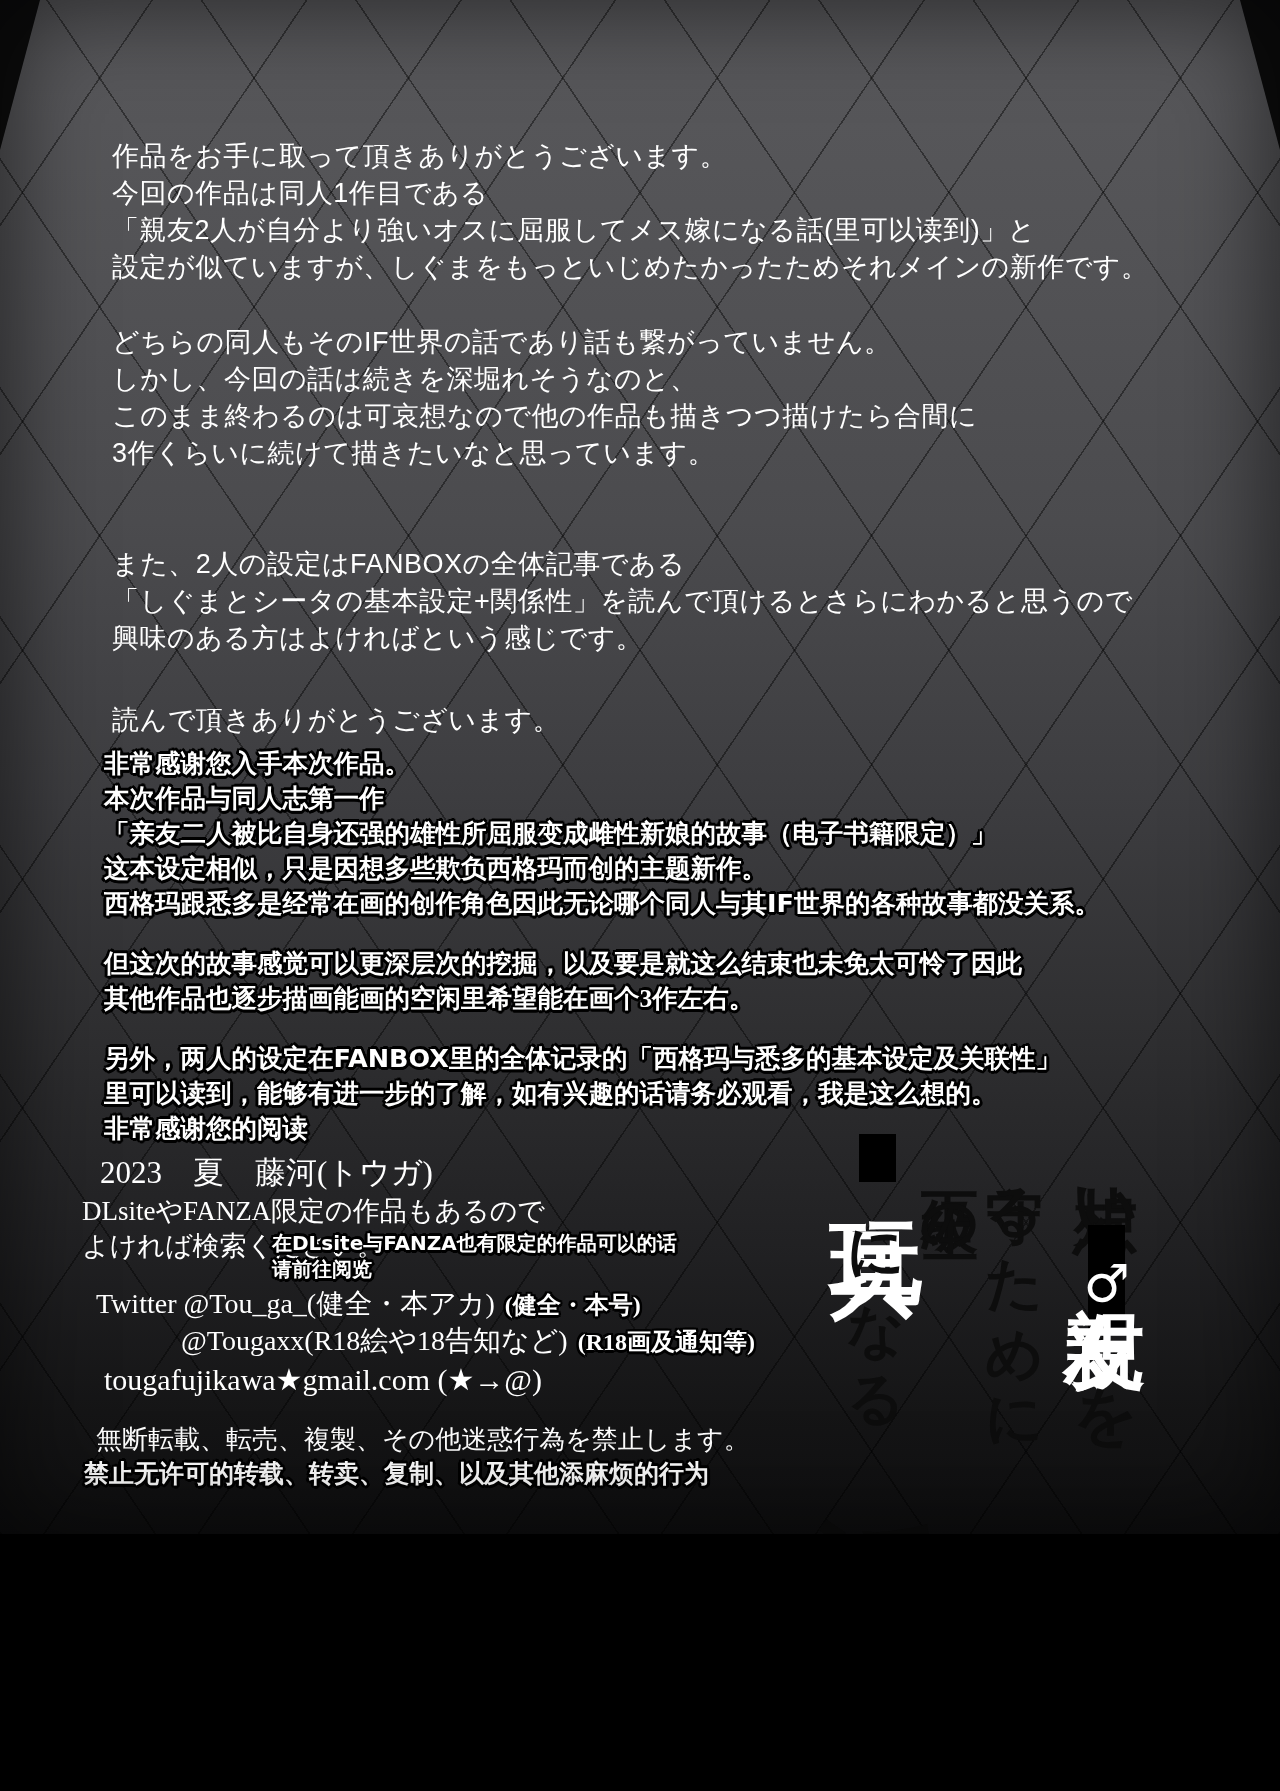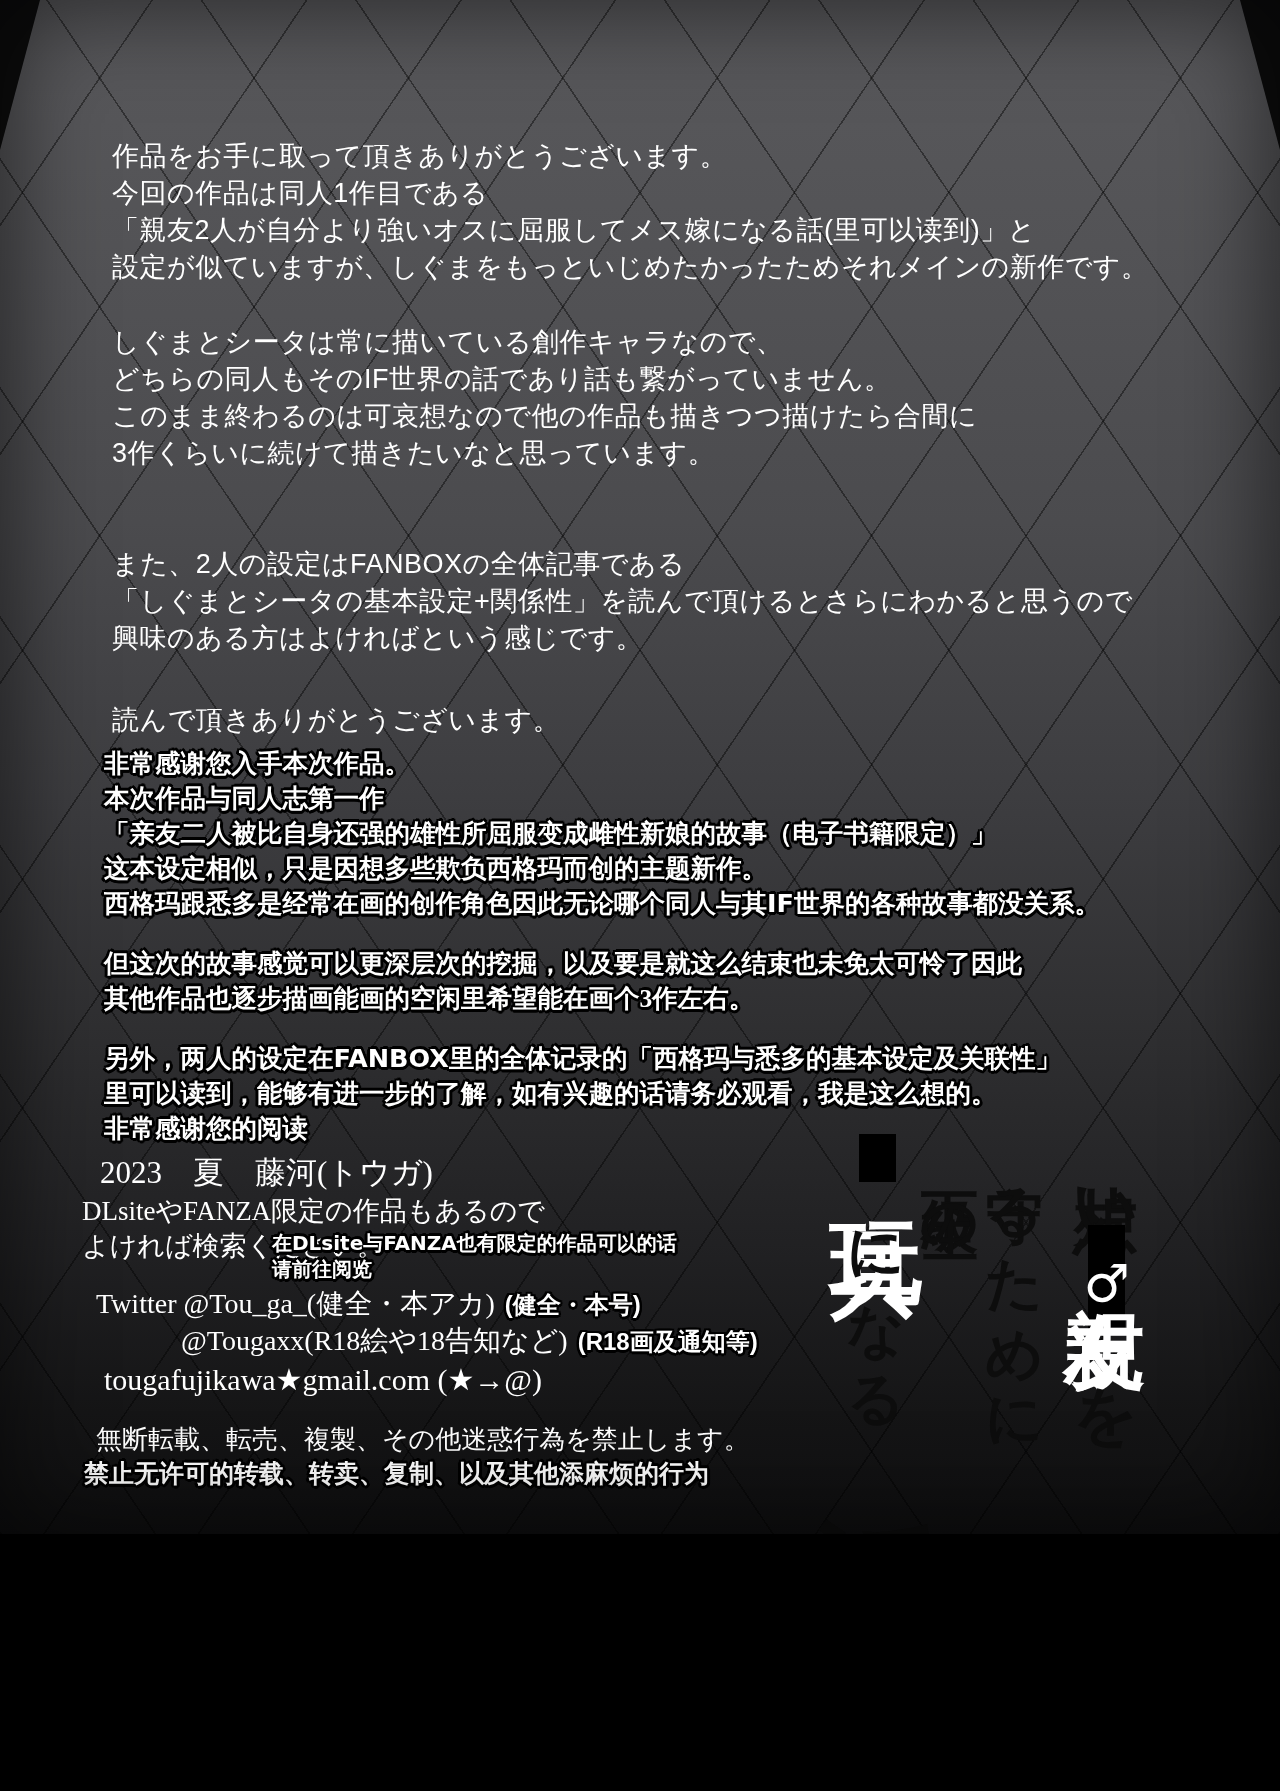--- a/index.html
+++ b/index.html
@@ -39,21 +39,21 @@
   }
   .stroke{
     text-shadow:
       2.5px 0 0 #000, -2.5px 0 0 #000, 0 2.5px 0 #000, 0 -2.5px 0 #000,
       2px 2px 0 #000, -2px 2px 0 #000, 2px -2px 0 #000, -2px -2px 0 #000,
       3px 1px 0 #000, -3px 1px 0 #000, 1px 3px 0 #000, 1px -3px 0 #000;
   }
   .serif{font-family:"Liberation Serif", serif;}
   .row{position:absolute;white-space:nowrap;color:#fff;}
   .cn-inline{
-    font-family:Liberation Sans, sans-serif;font-weight:bold;font-size:24px;margin-left:10px;
+    font-family:Liberation Serif, serif;font-weight:bold;font-size:24px;margin-left:10px;
     text-shadow:
       2.5px 0 0 #000, -2.5px 0 0 #000, 0 2.5px 0 #000, 0 -2.5px 0 #000,
       2px 2px 0 #000, -2px 2px 0 #000, 2px -2px 0 #000, -2px -2px 0 #000;
   }
   .cn-note{font-size:20px;line-height:26px;}
 
   
   .tcol{
     position:absolute;
     writing-mode:vertical-rl;text-orientation:upright;
@@ -80,22 +80,22 @@
   <div class="corner right"></div>
 
   <section class="jp" style="left:112px;top:138px;">
       <div class="ln">作品をお手に取って頂きありがとうございます。</div>
       <div class="ln">今回の作品は同人1作目である</div>
       <div class="ln">「親友2人が自分より強いオスに屈服してメス嫁になる話(里可以读到)」と</div>
       <div class="ln">設定が似ていますが、しぐまをもっといじめたかったためそれメインの新作です。</div>
     </section>
 
   <section class="jp" style="left:112px;top:324px;">
-      <div class="ln">しぐまとシータは常に描いている創作キャラなので、</div>
       <div class="ln">どちらの同人もそのIF世界の話であり話も繋がっていません。</div>
+      <div class="ln">しかし、今回の話は続きを深堀れそうなのと、</div>
       <div class="ln">このまま終わるのは可哀想なので他の作品も描きつつ描けたら合間に</div>
       <div class="ln">3作くらいに続けて描きたいなと思っています。</div>
     </section>
 
   <section class="jp" style="left:112px;top:546px;">
       <div class="ln">また、2人の設定はFANBOXの全体記事である</div>
       <div class="ln">「しぐまとシータの基本設定+関係性」を読んで頂けるとさらにわかると思うので</div>
       <div class="ln">興味のある方はよければという感じです。</div>
     </section>
 

